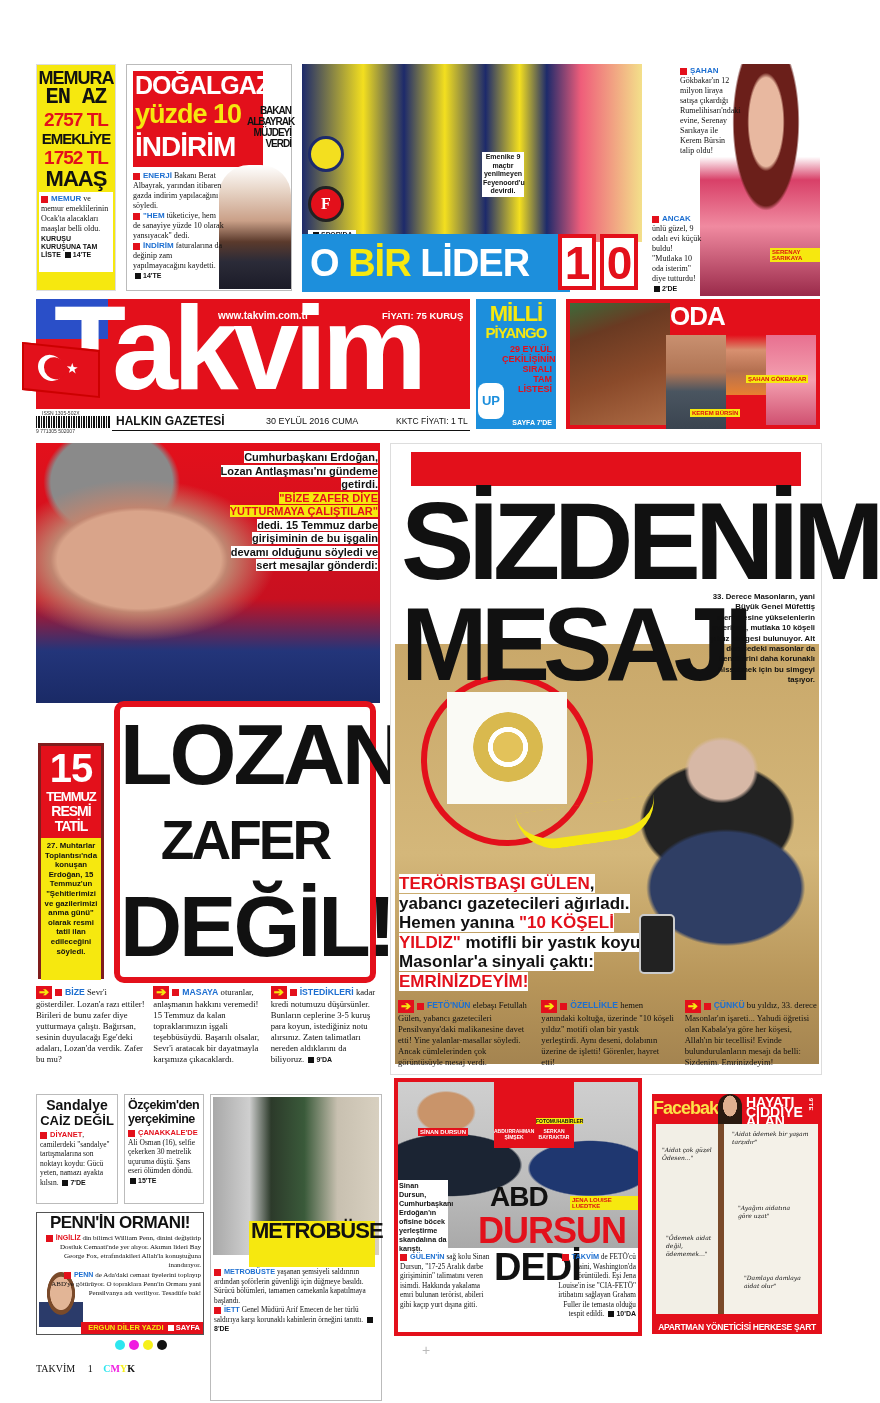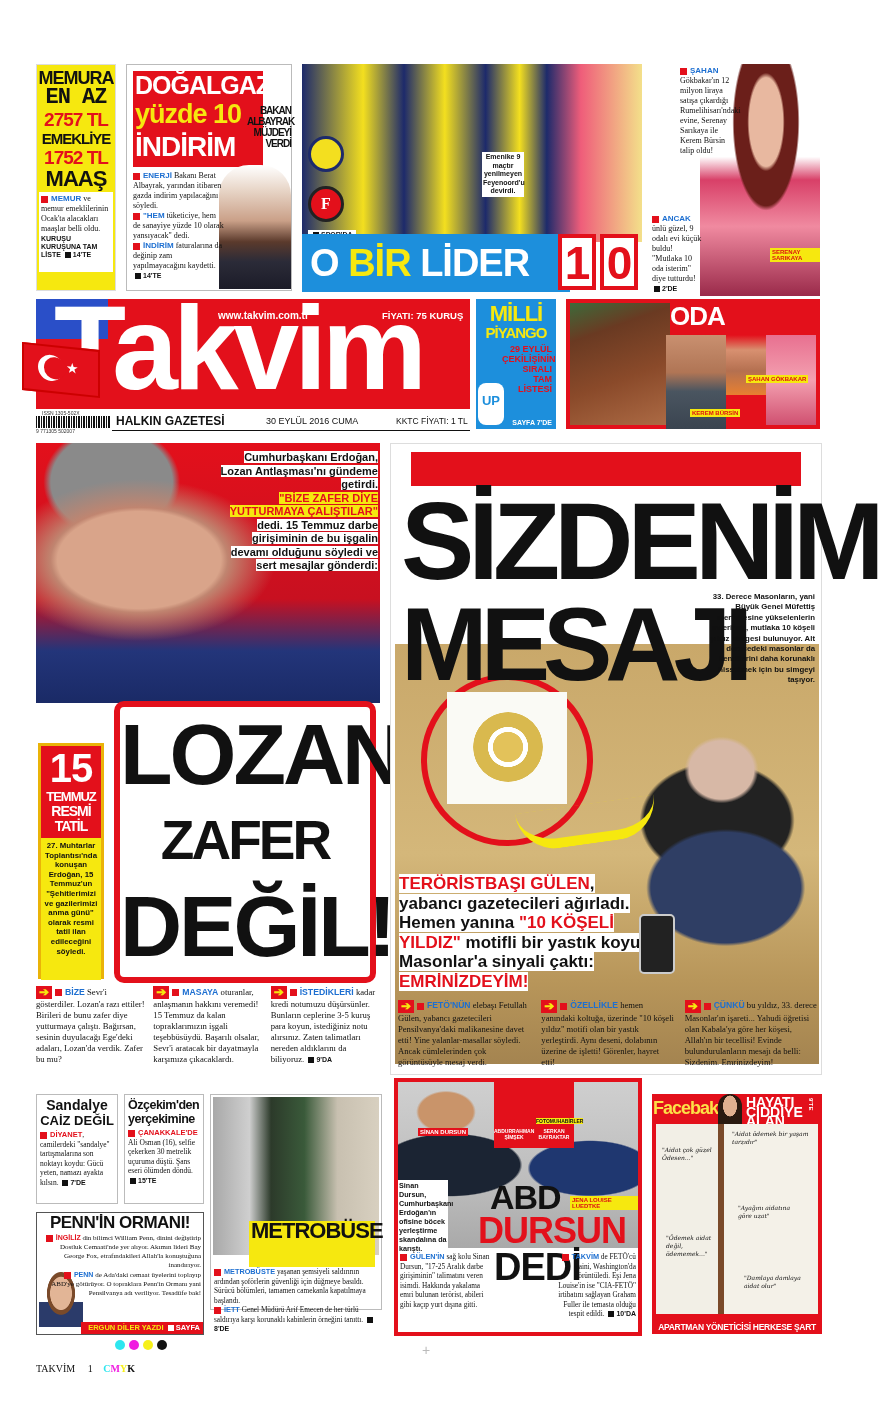--- a/index.html
+++ b/index.html
@@ -91,21 +91,21 @@
 <div class="abs" style="left:116px;top:414px;font-size:12px;font-weight:bold;">HALKIN GAZETESİ</div>
 <div class="abs" style="left:266px;top:416px;font-size:9px;">30 EYLÜL 2016 CUMA</div>
 <div class="abs" style="left:396px;top:416px;font-size:8.5px;">KKTC FİYATI: 1 TL</div>
 <div class="abs" style="left:112px;top:430px;width:358px;height:1px;background:#111;"></div>
 
 <div class="abs" style="left:476px;top:299px;width:80px;height:130px;background:#1d8fdc;">
   <div class="cond" style="text-align:center;font-size:22px;color:#f6e80f;line-height:22px;margin-top:4px;">MİLLİ</div>
   <div class="cond" style="text-align:center;font-size:15px;color:#f6e80f;line-height:16px;">PİYANGO</div>
   <div style="margin:3px 4px 0 26px;font-size:9px;line-height:10px;font-weight:bold;color:#e3101b;text-align:right;">29 EYLÜL ÇEKİLİŞİNİN SIRALI TAM LİSTESİ</div>
   <div style="position:absolute;right:4px;bottom:3px;font-size:7px;font-weight:bold;color:#fff;">SAYFA 7'DE</div>
-  <div class="abs" style="left:2px;top:84px;width:26px;height:42px;border-radius:8px;background:#fff;color:#1d8fdc;font-weight:bold;font-size:13px;text-align:center;line-height:36px;">UP</div>
+  <div class="abs" style="left:2px;top:84px;width:26px;height:36px;border-radius:8px;background:#fff;color:#1d8fdc;font-weight:bold;font-size:13px;text-align:center;line-height:36px;">UP</div>
 </div>
 
 <div class="abs" style="left:566px;top:299px;width:254px;height:130px;background:#e3101b;">
   <div class="abs photo" style="left:4px;top:4px;width:100px;height:122px;background:linear-gradient(160deg,#3d6a3a 0%,#6a3a22 25%,#8a4a2a 60%,#ad6b45 100%);"></div>
   <div class="abs cond" style="left:104px;top:2px;font-size:26px;color:#fff;line-height:30px;">ODA ŞIMARIK</div>
   <div class="abs photo" style="left:100px;top:36px;width:60px;height:94px;background:linear-gradient(180deg,#c99070 0%,#b07555 40%,#4a5560 60%,#3a4450 100%);"></div>
   <div class="abs photo" style="left:160px;top:36px;width:40px;height:60px;background:linear-gradient(180deg,#e3101b 0%,#d89070 25%,#b47050 60%,#e88030 100%);"></div>
   <div class="abs photo" style="left:200px;top:36px;width:50px;height:90px;background:linear-gradient(180deg,#e87090,#f3a0b0,#d05070);"></div>
   <div class="abs tagl" style="left:124px;top:110px;">KEREM BÜRSİN</div>
   <div class="abs tagl" style="left:180px;top:76px;">ŞAHAN GÖKBAKAR</div>
@@ -116,21 +116,21 @@
   <div class="abs" style="right:2px;top:8px;width:160px;text-align:right;font-size:11px;line-height:13.5px;font-weight:bold;">
     <span style="background:#fff;">Cumhurbaşkanı Erdoğan, Lozan Antlaşması'nı gündeme getirdi.</span><br>
     <span style="background:#f6e80f;color:#e3101b;">"BİZE ZAFER DİYE YUTTURMAYA ÇALIŞTILAR"</span><br>
     <span style="background:#fff;">dedi. 15 Temmuz darbe girişiminin de bu işgalin devamı olduğunu söyledi ve sert mesajlar gönderdi:</span>
   </div>
   <div class="abs" style="left:78px;top:258px;width:262px;height:282px;background:#fff;border:6px solid #e3101b;border-radius:10px;">
     <div class="cond" style="font-size:86px;line-height:86px;text-align:center;letter-spacing:-3px;margin-top:4px;">LOZAN</div>
     <div class="cond" style="font-size:55px;line-height:86px;text-align:center;letter-spacing:-3px;">ZAFER</div>
     <div class="cond" style="font-size:86px;line-height:86px;text-align:center;letter-spacing:-3px;">DEĞİL!</div>
   </div>
-  <div class="abs" style="left:2px;top:300px;width:66px;height:236px;background:#e3101b;border:3px solid #eab308;">
+  <div class="abs" style="left:2px;top:300px;width:66px;height:236px;background:#e3101b;border:3px solid #7f1d1d;">
     <div class="cond" style="color:#fff;font-size:40px;line-height:44px;text-align:center;">15</div>
     <div class="cond" style="color:#fff;font-size:13px;line-height:14px;text-align:center;">TEMMUZ</div>
     <div class="cond" style="color:#fff;font-size:14px;line-height:15px;text-align:center;">RESMİ</div>
     <div class="cond" style="color:#fff;font-size:14px;line-height:15px;text-align:center;">TATİL</div>
     <div style="background:#f6e80f;font-size:7.8px;line-height:9.6px;text-align:center;padding:3px 2px;margin-top:4px;height:142px;font-weight:bold;">27. Muhtarlar Toplantısı'nda konuşan Erdoğan, 15 Temmuz'un "Şehitlerimizi ve gazilerimizi anma günü" olarak resmi tatil ilan edileceğini söyledi.</div>
   </div>
 </div>
 
 <div class="abs serif" style="left:36px;top:986px;width:344px;height:100px;display:flex;gap:8px;font-size:8.7px;line-height:11px;">
   <div style="flex:1;"><span class="arrow">➔</span><span class="sq"></span><span class="lead">BİZE</span><span> Sevr'i gösterdiler. Lozan'a razı ettiler! Birileri de bunu zafer diye yutturmaya çalıştı. Bağırsan, sesinin duyulacağı Ege'deki adaları, Lozan'da verdik. Zafer bu mu?</span></div>
@@ -177,41 +177,41 @@
   <div class="abs photo" style="left:2px;top:58px;width:44px;height:56px;background:radial-gradient(ellipse at 50% 40%,#e2b596 0 34%,#7a4a2a 36% 44%,transparent 46%),linear-gradient(180deg,#fff 55%,#2b3b6a 56%);"></div>
   <div class="serif" style="position:absolute;left:4px;top:20px;width:160px;font-size:7px;line-height:9px;text-align:right;">
     <span class="sq"></span><span class="lead" style="color:#e3101b;">İNGİLİZ</span><span> din bilimci William Penn, dinini değiştirip Dostluk Cemaati'nde yer alıyor. Akımın lideri Bay George Fox, etrafındakileri Allah'la konuştuğuna inandırıyor.</span><br>
     <span class="sq"></span><span class="lead">PENN</span><span> de Ada'daki cemaat üyelerini toplayıp ABD'ye götürüyor. O topraklara Penn'in Ormanı yani Pensilvanya adı veriliyor. Tesadüfe bak!</span>
   </div>
   <div class="abs" style="left:44px;bottom:0;right:0;height:12px;background:#e3101b;font-size:7.5px;line-height:12px;font-weight:bold;text-align:right;padding-right:3px;color:#fff;">
     <span style="color:#f6e80f;">ERGUN DİLER YAZDI</span> <span class="bsq" style="background:#fff;"></span><span>SAYFA 11'DE</span>
   </div>
 </div>
 
-<div class="abs box" style="left:210px;top:1094px;width:172px;height:216px;">
+<div class="abs box" style="left:210px;top:1094px;width:172px;height:307px;">
   <div class="abs photo" style="left:2px;top:2px;width:166px;height:158px;background:linear-gradient(90deg,#a8a8a8 0%,#cfcfcf 22%,#2c3a2a 35%,#3a5a3a 55%,#c8c0b0 75%,#d8d0c0 100%);"></div>
   <div class="abs" style="left:38px;top:126px;width:126px;height:46px;background:#f6e80f;"></div>
   <div class="abs cond" style="left:40px;top:124px;font-size:22px;line-height:23px;color:#111;">METROBÜSE</div>
   <div class="abs serif" style="left:3px;top:172px;width:164px;font-size:7.3px;line-height:9.5px;">
     <span class="sq"></span><span class="lead">METROBÜSTE</span><span> yaşanan şemsiyeli saldırının ardından şoförlerin güvenliği için düğmeye basıldı. Sürücü bölümleri, tamamen camekanla kapatılmaya başlandı.</span><br>
     <span class="sq"></span><span class="lead">İETT</span><span> Genel Müdürü Arif Emecen de her türlü saldırıya karşı korunaklı kabinlerin örneğini tanıttı.</span> <span style="font-family:'Liberation Sans',sans-serif;font-weight:bold;font-size:7px;"><span class="bsq"></span><span>8'DE</span></span>
   </div>
 </div>
 
 <div class="abs" style="left:394px;top:1078px;width:248px;height:258px;border:4px solid #e3101b;background:#fff;">
   <div class="abs photo" style="left:0;top:0;width:240px;height:166px;background:radial-gradient(ellipse at 20% 18%,#c9946a 0 10%,transparent 11%),radial-gradient(ellipse at 22% 50%,#1b2433 0 26%,transparent 27%),radial-gradient(ellipse at 80% 52%,#1f3770 0 22%,transparent 23%),linear-gradient(180deg,#cfcfcf 0%,#bdbdbd 60%,#a9a9a9 100%);"></div>
   <div class="abs tagl" style="left:20px;top:46px;background:#e3101b;color:#fff;">SİNAN DURSUN</div>
   <div class="abs" style="left:96px;top:0;width:40px;height:66px;background:#e3101b;"></div>
   <div class="abs" style="left:136px;top:0;width:40px;height:66px;background:#e3101b;"></div>
   <div class="abs" style="left:96px;top:46px;width:40px;font-size:5px;line-height:6px;color:#fff;text-align:center;font-weight:bold;">ABDURRAHMAN ŞİMŞEK</div>
   <div class="abs" style="left:138px;top:36px;font-size:5px;background:#f6e80f;font-weight:bold;">FOTOMUHABİRLER</div>
   <div class="abs" style="left:136px;top:46px;width:40px;font-size:5px;line-height:6px;color:#fff;text-align:center;font-weight:bold;">SERKAN BAYRAKTAR</div>
   <div class="abs tagl" style="left:172px;top:114px;">JENA LOUISE LUEDTKE</div>
   <div class="abs" style="left:0;top:98px;width:50px;background:#fff;font-size:7.2px;line-height:9px;font-weight:bold;padding:1px;">Sinan Dursun, Cumhurbaşkanı Erdoğan'ın ofisine böcek yerleştirme skandalına da karıştı.</div>
-  <div class="abs cond" style="left:92px;top:96px;font-size:34px;line-height:38px;color:#111;">ABD</div>
+  <div class="abs cond" style="left:92px;top:96px;font-size:28px;line-height:38px;color:#111;">ABD</div>
   <div class="abs cond" style="left:80px;top:130px;font-size:36px;line-height:38px;color:#e3101b;">DURSUN</div>
   <div class="abs cond" style="left:96px;top:166px;font-size:38px;line-height:38px;color:#111;">DEDİ</div>
   <div class="abs serif" style="left:2px;top:170px;width:90px;font-size:7.3px;line-height:9.5px;">
     <span class="sq"></span><span class="lead">GÜLEN'İN</span><span> sağ kolu Sinan Dursun, "17-25 Aralık darbe girişiminin" talimatını veren isimdi. Hakkında yakalama emri bulunan terörist, abileri gibi kaçıp yurt dışına gitti.</span>
   </div>
   <div class="abs serif" style="left:150px;top:170px;width:88px;font-size:7.3px;line-height:9.5px;text-align:right;">
     <span class="sq"></span><span class="lead">TAKVİM</span><span> de FETÖ'cü haini, Washington'da görüntüledi. Eşi Jena Louise'in ise "CIA-FETÖ" irtibatını sağlayan Graham Fuller ile temasta olduğu tespit edildi.</span> <span style="font-family:'Liberation Sans',sans-serif;font-weight:bold;font-size:7px;"><span class="bsq"></span><span>10'DA</span></span>
   </div>
 </div>
 

